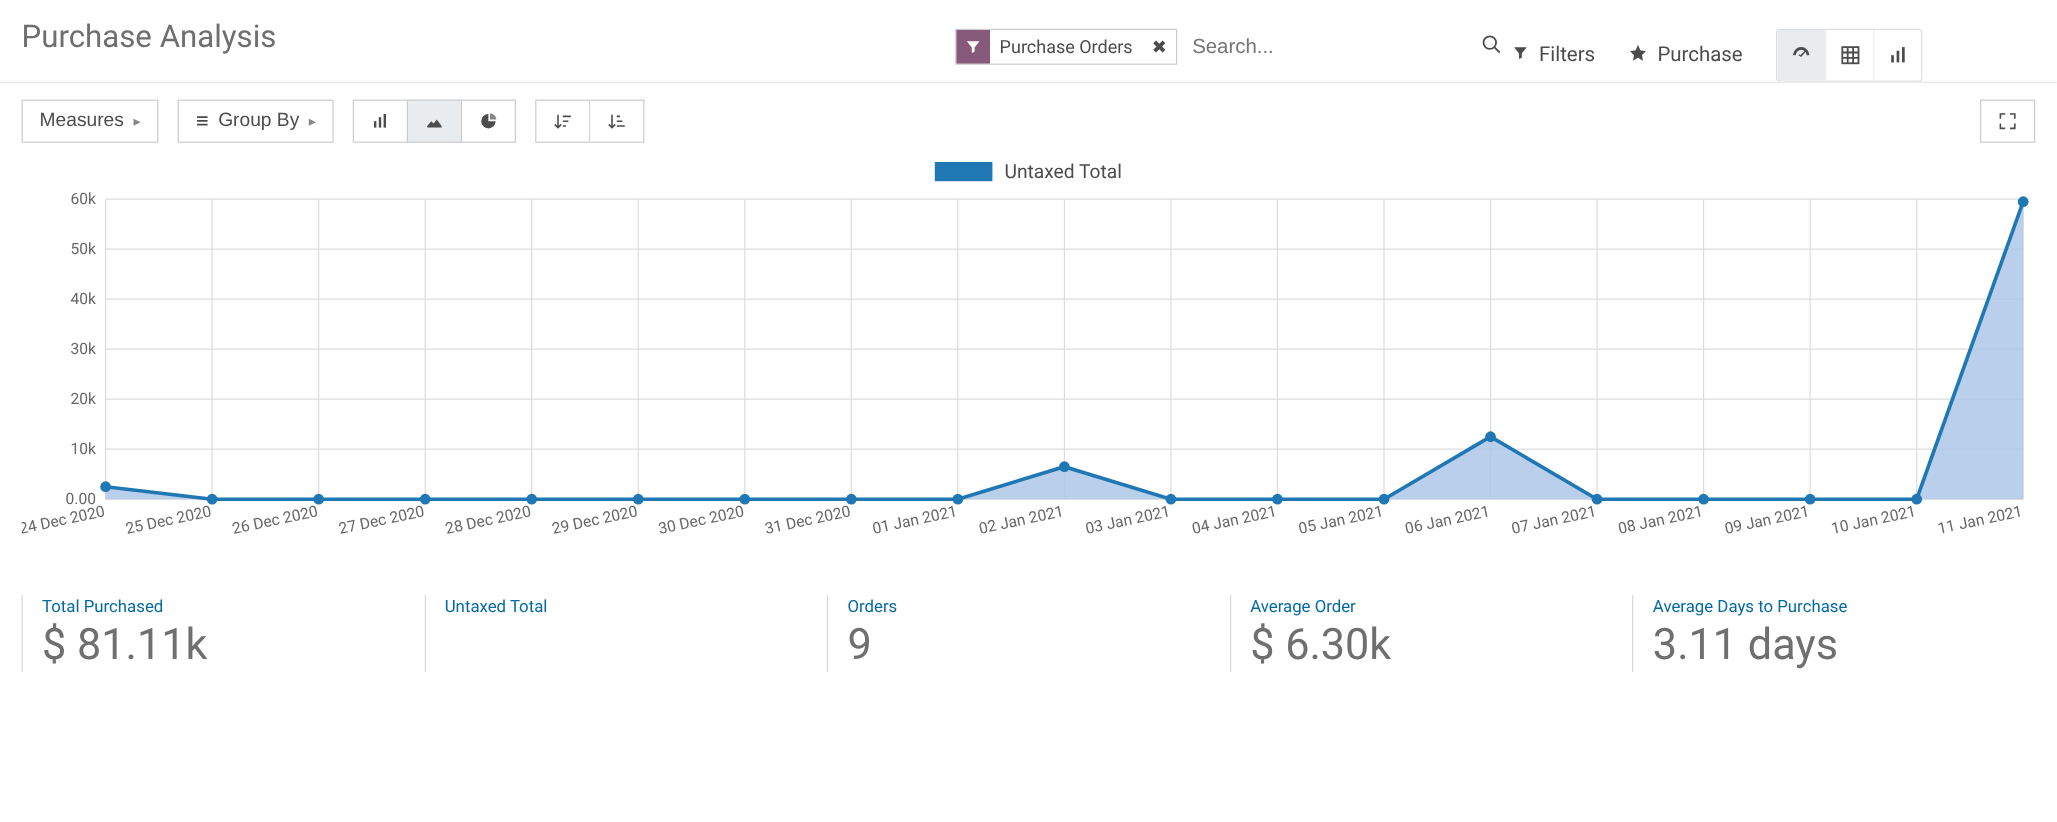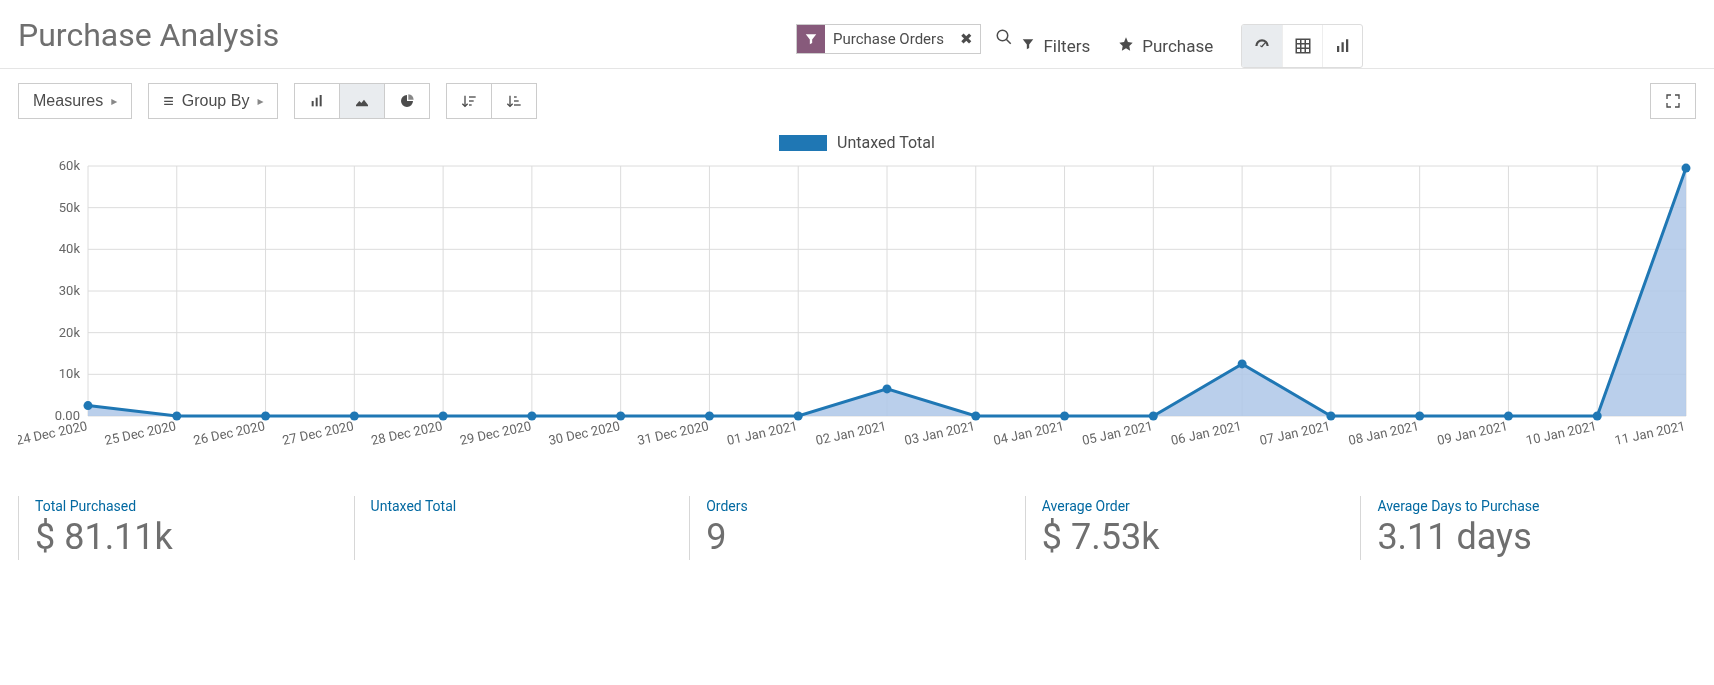--- a/index.html
+++ b/index.html
@@ -1,21 +1,21 @@
 <!DOCTYPE html>
 <html><head>
 <meta charset="utf-8">
 <style>
   * { box-sizing: border-box; }
   html, body { margin:0; padding:0; font-family: -apple-system, BlinkMacSystemFont, "Segoe UI", Roboto, "Helvetica Neue", Arial, sans-serif; color:#4c4c4c; background:#fff; }
   body { width:1714px; }
 
   
   .header { display:flex; align-items:flex-start; padding:10px 8px 0 18px; border-bottom:1px solid #e5e5e5; }
-  .page-title { font-size:32px; color:#6f6f6f; flex:0 0 auto; padding-top:6px; }
+  .page-title { font-size:26px; color:#6f6f6f; flex:0 0 auto; padding-top:6px; }
   .header-right { margin-left:auto; display:flex; flex-direction:row; align-items:stretch; flex:1 1 auto; max-width: 930px; padding-left:20px; }
   .search-row { display:flex; align-items:center; gap:6px; }
   .facet { display:inline-flex; align-items:center; border:1px solid #ccc; background:#fff; height:30px; }
   .facet-icon { width:28px; height:100%; background:#875a7b; color:#fff; display:flex; align-items:center; justify-content:center; }
   .facet-label { padding:0 8px; font-size:15px; color:#4c4c4c; }
   .facet-close { padding:0 8px; font-size:15px; color:#4c4c4c; cursor:pointer; }
   .search-input { flex:1; border:none; outline:none; font-size:17px; color:#888; padding:4px 6px; }
   .search-icon { font-size:18px; color:#4c4c4c; padding:4px 8px; cursor:pointer; }
 
   .search-tools { display:flex; align-items:center; gap:28px; margin-top:14px; height:44px; }
@@ -65,20 +65,21 @@
     <div class="search-row">
       <span class="facet">
         <span class="facet-icon">
           <svg width="14" height="14" viewBox="0 0 24 24" fill="white">
               <path d="M3 4h18l-7 9v6l-4 2v-8L3 4z"></path>
             </svg>
         </span>
         <span class="facet-label">Purchase Orders</span>
         <span class="facet-close">✖</span>
       </span>
+      <input class="search-input" placeholder="Search..." style="">
       <span class="search-icon">
         <svg width="18" height="18" viewBox="0 0 24 24" fill="none" stroke="#4c4c4c" stroke-width="2">
             <circle cx="10" cy="10" r="7"></circle>
             <line x1="21" y1="21" x2="15" y2="15"></line>
           </svg>
       </span>
     </div>
     <div class="search-tools">
       <span class="tool">
         <span class="icon">
@@ -283,19 +284,19 @@
     </div>
     <div class="stat">
       <div class="label">Untaxed Total</div>
     </div>
     <div class="stat">
       <div class="label">Orders</div>
       <div class="value">9</div>
     </div>
     <div class="stat">
       <div class="label">Average Order</div>
-      <div class="value">$ 7.53k</div>
+      <div class="value">$ 6.30k</div>
     </div>
     <div class="stat">
       <div class="label">Average Days to Purchase</div>
       <div class="value">3.11 days</div>
     </div>
   </div>
 
 </body></html>

